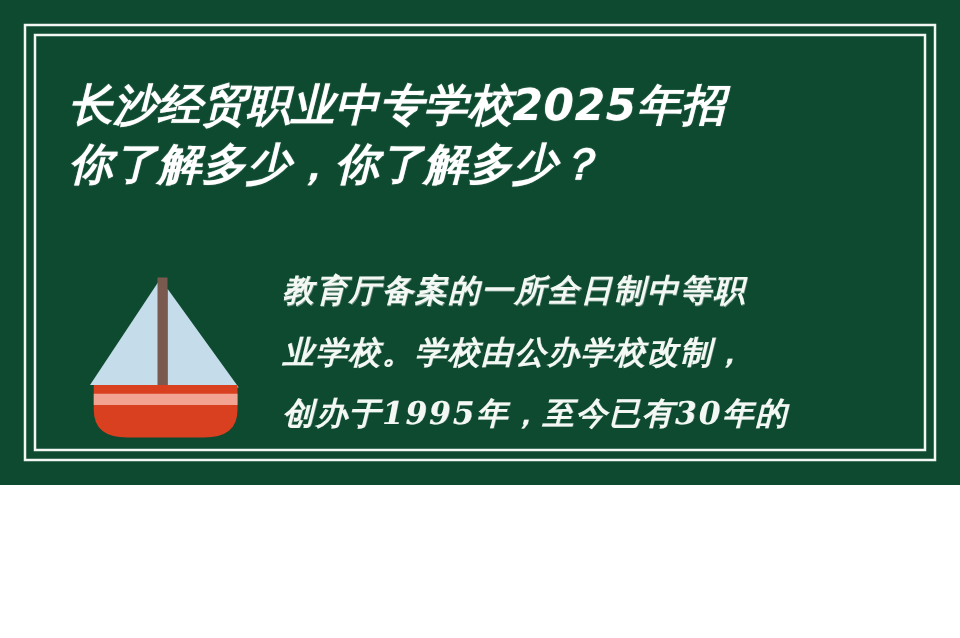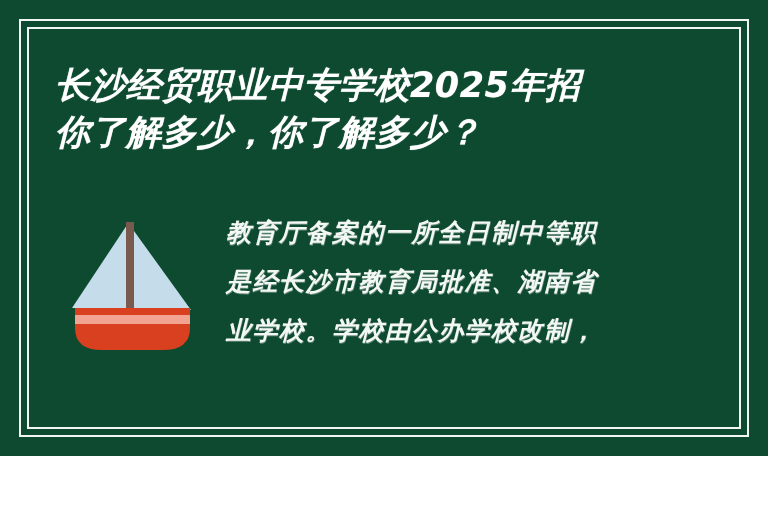--- a/index.html
+++ b/index.html
@@ -9,21 +9,21 @@
   body {
     width: 768px;
     height: 510px;
     overflow: hidden;
     font-family: "Liberation Sans", sans-serif;
   }
 
   #poster {
     position: relative;
     width: 768px;
-    height: 456px;
+    height: 388px;
     background: #0d4a30;
     overflow: hidden;
   }
 
   
   .frame-outer {
     position: absolute;
     left: 19px;
     top: 19px;
     right: 19px;
@@ -114,17 +114,17 @@
       <rect x="68" y="17" width="8" height="95" fill="#7a5a4e"></rect>
 
       <path d="M17,103 L132,103 L132,123 Q132,145 105,145 L44,145 Q17,145 17,123 Z" fill="#d8401f"></path>
 
       <rect x="17" y="110" width="115" height="9" fill="#f2a392"></rect>
     </svg>
   </div>
 
   <div class="body-block">
     <div class="body-line">教育厅备案的一所全日制中等职</div>
-    <div class="body-line">是经长沙市教育局批准、湖南省</div>
     <div class="body-line">业学校。学校由公办学校改制，</div>
+    <div class="body-line">创办于1995年，至今已有30年的</div>
   </div>
 
 </div>
 
 </body></html>

